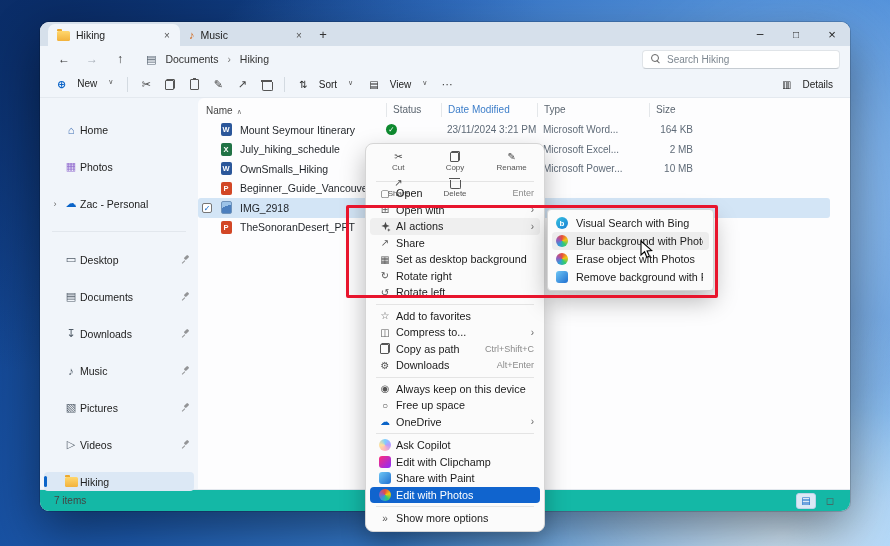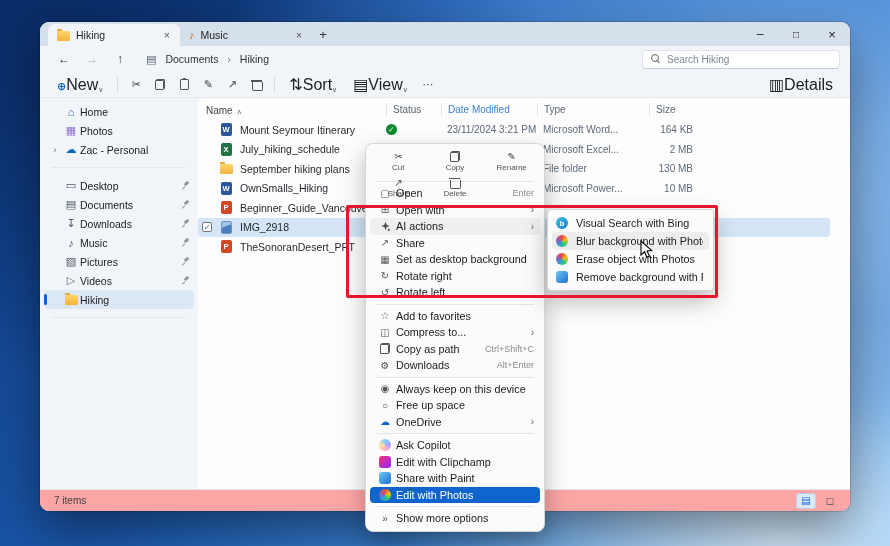--- a/index.html
+++ b/index.html
@@ -50,21 +50,21 @@
   .crumbsep::before{content:"›"}
   .search{width:198px;height:19px;background:#fff;border:1px solid #e0e4e8;border-bottom-color:#c6ccd2;border-radius:4px;display:flex;align-items:center;gap:6px;padding:0 8px}
   .g-mag{position:relative;width:10px;height:10px;flex:0 0 auto}
   .g-mag::before{content:"";position:absolute;left:0;top:0;width:6px;height:6px;border:1.2px solid #666;border-radius:50%}
   .g-mag::after{content:"";position:absolute;left:6.4px;top:6.4px;width:3.6px;height:1.3px;background:#666;transform:rotate(45deg);transform-origin:0 0}
   .search input{border:none;outline:none;background:transparent;font-size:10px;color:#333;width:100%;font-family:Liberation Sans, sans-serif}
   .search input::placeholder{color:#7d8790}
 
   
   .toolbar{height:26px;background:#f1f5fa;border-bottom:1px solid #e4e9ef;display:flex;align-items:center;padding:0 10px;gap:2px;flex:0 0 auto}
-  .tbtn{display:flex;align-items:flex-end;gap:0;padding:3px 7px;border-radius:4px;font-size:16px;color:#222}
+  .tbtn{display:flex;align-items:flex-start;gap:11px;padding:3px 7px;border-radius:4px;font-size:10px;color:#222}
   .g-plusnew{color:#0b64c8;font-weight:bold}
   .g-plusnew::before{content:"⊕";font-size:11px}
   .caret{color:#555;font-size:7px}
   .caret::before{content:"∨"}
   .tsep{width:1px;height:15px;background:#d3dae1;margin:0 5px}
   .ticon{width:22px;height:20px;display:flex;align-items:center;justify-content:center;color:#444;border-radius:4px;font-size:11px}
   .g-cut::before{content:"✂"}
   .g-copy{position:relative;width:10px;height:11px}
   .g-copy::before{content:"";position:absolute;right:0;top:0;width:7px;height:8px;border:1px solid #555;border-radius:1px}
   .g-copy::after{content:"";position:absolute;left:0;bottom:0;width:7px;height:8px;border:1px solid #555;border-radius:1px;background:#f1f5fa}
@@ -74,21 +74,21 @@
   .g-shr::before{content:"↗"}
   .g-trash{position:relative;width:9px;height:11px}
   .g-trash::before{content:"";position:absolute;left:0;top:3px;width:9px;height:8px;border:1px solid #555;border-top:none;border-radius:0 0 2px 2px}
   .g-trash::after{content:"";position:absolute;left:-1px;top:1px;width:11px;height:1.5px;background:#555}
   .g-sort::before{content:"⇅"} .g-viewic::before{content:"▤"} .g-more::before{content:"⋯"} .g-details::before{content:"▥"}
   .tspace{flex:1}
 
   
   .main{flex:1;display:flex;min-height:0}
   .sidebar{width:158px;flex:0 0 auto;padding-top:4px;font-size:10.5px;color:#222}
-  .sitem{position:relative;display:grid;grid-template-columns:14px 18px 1fr 14px;align-items:center;height:19px;margin:0 4px;padding:0 4px;border-radius:4px}
+  .sitem{position:relative;display:grid;grid-template-columns:14px 18px 1fr 14px;align-items:center;height:19px;margin:18px 4px;padding:0 4px;border-radius:4px}
   .sitem.sel{background:#dce8f5}
   .sitem.sel::before{content:"";position:absolute;left:0;top:4px;bottom:4px;width:2.5px;border-radius:2px;background:#0b64c8}
   .schev{color:#666;font-size:9px;text-align:center}
   .schev::before{content:"›"}
   .sic{display:flex;align-items:center;justify-content:center;color:#4f5a66;font-size:11px}
   .g-home::before{content:"⌂";color:#3f6fb4}
   .g-gallery::before{content:"▦";color:#946fd0}
   .g-cloud::before{content:"☁";color:#0b64c8}
   .g-desktop::before{content:"▭"}
   .g-docs::before{content:"▤"}
@@ -126,21 +126,21 @@
   .ft-ppt{background:#d24726} .ft-ppt::before{content:"P"}
   .ft-img{background:linear-gradient(160deg,#9cc3e8 40%,#4c7fbe 40%);border:1px solid #6f93bb}
   .fname{padding-left:4px;overflow:hidden;white-space:nowrap}
   .fstat{display:flex;align-items:center}
   .sync-ok{width:11px;height:11px;border-radius:50%;background:#0e8a2f;color:#fff;font-size:7.5px;display:flex;align-items:center;justify-content:center}
   .sync-ok::before{content:"✓"}
   .fdate,.ftype{color:#5f6b78;font-size:10px;overflow:hidden;white-space:nowrap;padding-left:6px}
   .fsize{color:#5f6b78;font-size:10px;text-align:right;padding-right:4px}
 
   
-  .statusbar{height:22px;background:#fca5a5;border-top:1px solid #e3e8ee;display:flex;align-items:center;padding:0 10px 0 14px;flex:0 0 auto}
+  .statusbar{height:22px;background:#14b8a6;border-top:1px solid #e3e8ee;display:flex;align-items:center;padding:0 10px 0 14px;flex:0 0 auto}
   .scount{font-size:10px;color:#444}
   .sspace{flex:1}
   .vbtn{width:20px;height:16px;border:1px solid transparent;border-radius:3px;display:flex;align-items:center;justify-content:center;font-size:10px;color:#555;margin-left:4px}
   .vbtn.on{background:#dce8f5;border-color:#bcd3ea;color:#0b64c8}
   .g-vlist::before{content:"▤"} .g-vicons::before{content:"◻"}
 
   
   .ctxmenu{position:absolute;left:365px;top:143px;width:180px;background:#fbfbfb;border:1px solid #d5d5d5;border-radius:8px;
     box-shadow:0 10px 24px rgba(0,0,0,.28);padding:4px;z-index:40;font-size:10.8px;color:#1b1b1b}
   .qrow{display:grid;grid-template-columns:repeat(3,1fr);height:30px;align-items:center}
@@ -370,31 +370,20 @@
           </span>
         <span class="fname">July_hiking_schedule</span>
         <span class="fstat"></span>
         <span class="fdate"></span>
         <span class="ftype">Microsoft Excel...</span>
         <span class="fsize">2 MB</span>
       </div>
       <div class="frow">
         <span></span>
         <span class="ficell">
-            <span class="g-folder"></span>
-          </span>
-        <span class="fname">September hiking plans</span>
-        <span class="fstat"></span>
-        <span class="fdate"></span>
-        <span class="ftype">File folder</span>
-        <span class="fsize">130 MB</span>
-      </div>
-      <div class="frow">
-        <span></span>
-        <span class="ficell">
             <span class="ft ft-word"></span>
           </span>
         <span class="fname">OwnSmalls_Hiking</span>
         <span class="fstat"></span>
         <span class="fdate"></span>
         <span class="ftype">Microsoft Power...</span>
         <span class="fsize">10 MB</span>
       </div>
       <div class="frow">
         <span></span>

